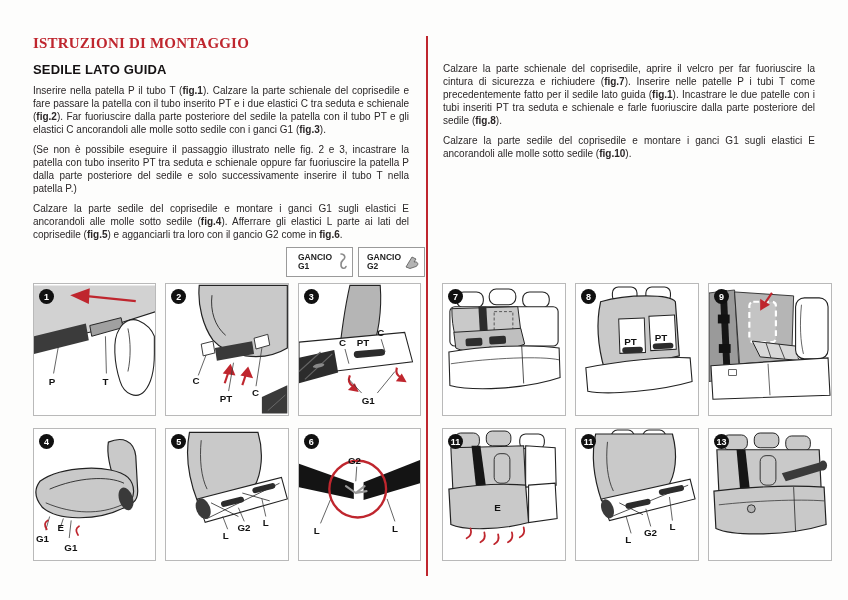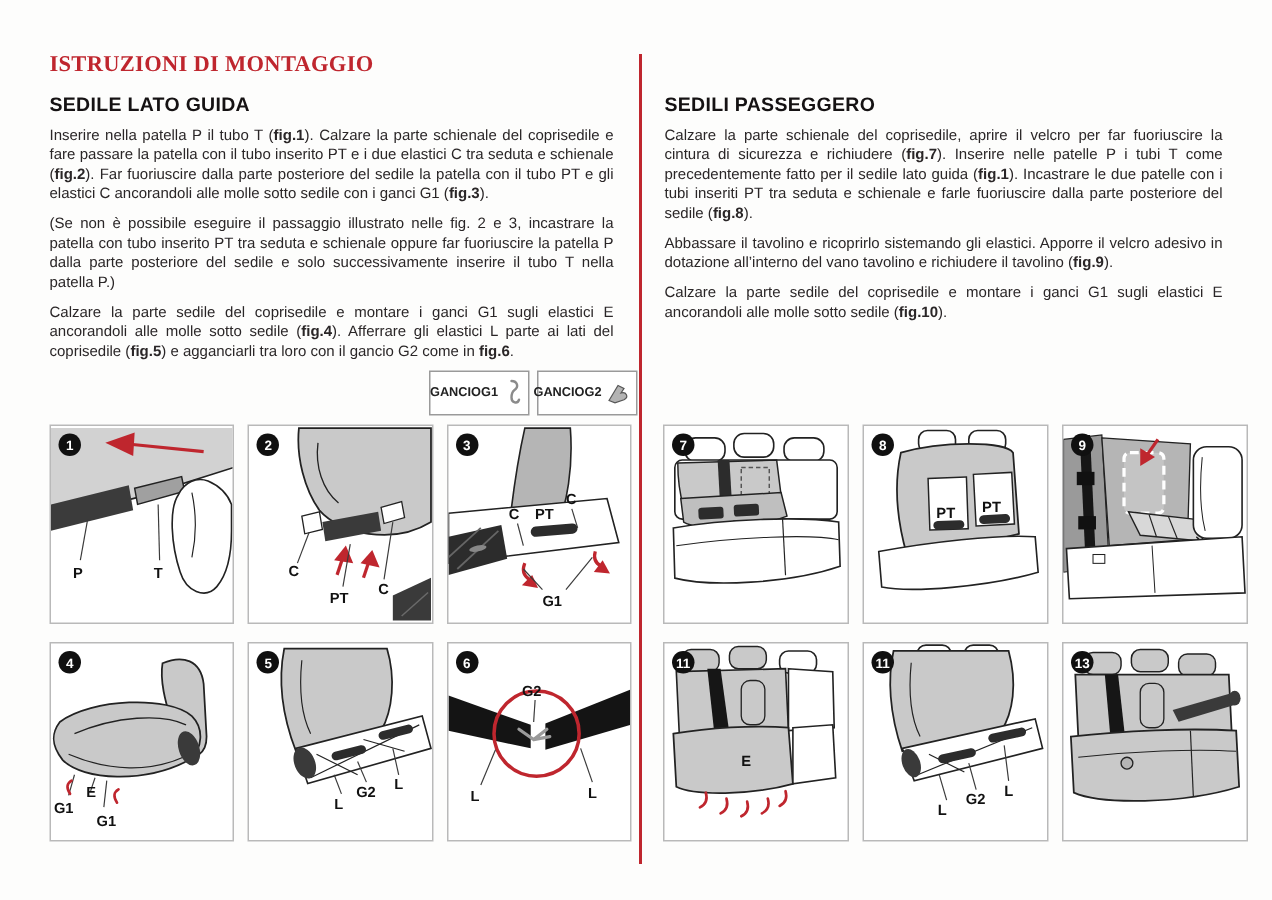--- a/index.html
+++ b/index.html
@@ -15,21 +15,21 @@
   .col-left { left:33px; }
   .col-right { left:443px; width:388px; }
   .col h2 { margin:0 11px 7px 0; font-size:13px; font-weight:bold; color:#151213; letter-spacing:.2px; }
   .col p { margin:0 16px 7px 0; font-size:10px; line-height:13px; text-align:justify; }
   .col p b { font-weight:bold; }
 
   .hook-row { position:absolute; left:33px; top:247px; width:392px; display:flex;
               justify-content:flex-end; gap:5px; }
   .hook-box { box-sizing:border-box; width:67px; height:30px; border:1px solid #9a9a9a; background:#fff;
               display:flex; align-items:center; justify-content:flex-end; gap:3px; padding:2px 4px; }
-  .hook-text { display:flex; flex-direction:row; align-items:center; font-size:8.5px;
+  .hook-text { display:flex; flex-direction:column; align-items:flex-start; font-size:8.5px;
                font-weight:bold; line-height:9.5px; color:#222; }
   .hook-ico { flex:0 0 auto; }
 
   .fig-grid { position:absolute; top:283px; display:grid; grid-template-columns:repeat(3,1fr);
               grid-auto-rows:133px; gap:12px 9px; }
   .fig-grid.left  { left:33px;  width:388px; }
   .fig-grid.right { left:442px; width:390px; }
   .cell { position:relative; box-sizing:border-box; border:1px solid #b9b9b9; background:#fff; }
   .badge { position:absolute; top:5px; left:5px; width:15px; height:15px; border-radius:50%;
            background:#101010; color:#fff; font-size:9px; font-weight:bold; display:flex;
@@ -75,23 +75,21 @@
         <span>GANCIO</span>
         <span>G2</span>
       </span>
       <svg class="hook-ico" width="16" height="16" viewBox="0 0 16 16">
         <path d="M2,13 L8,3 L12,5 L10,8 C13.5,7 15.5,10.5 12,12.5 L6,14.5 Z" fill="#b3b3b3" stroke="#555" stroke-width="0.8"></path>
       </svg>
     </div>
   </div>
 
   <div class="col col-right">
-    <h2>SEDILI PASSEGGERO</h2>
     <p><span>Calzare la parte schienale del coprisedile, aprire il velcro per far fuoriuscire la cintura di sicurezza e richiudere (</span><b>fig.7</b><span>). Inserire nelle patelle P i tubi T come precedentemente fatto per il sedile lato guida (</span><b>fig.1</b><span>). Incastrare le due patelle con i tubi inseriti PT tra seduta e schienale e farle fuoriuscire dalla parte posteriore del sedile (</span><b>fig.8</b><span>).</span></p>
-    <p><span>Abbassare il tavolino e ricoprirlo sistemando gli elastici. Apporre il velcro adesivo in dotazione all’interno del vano tavolino e richiudere il tavolino (</span><b>fig.9</b><span>).</span></p>
     <p><span>Calzare la parte sedile del coprisedile e montare i ganci G1 sugli elastici E ancorandoli alle molle sotto sedile (</span><b>fig.10</b><span>).</span></p>
   </div>
 
   <div class="fig-grid left">
 
     <div class="cell">
       <span class="badge">1</span>
       <svg viewBox="0 0 124 131">
         <polygon points="0,0 124,0 124,27 64,46 0,62" fill="#d2d2d2"></polygon>
         <path d="M0,62 L64,46 L124,27" class="ol" stroke-width="1.1"></path>

